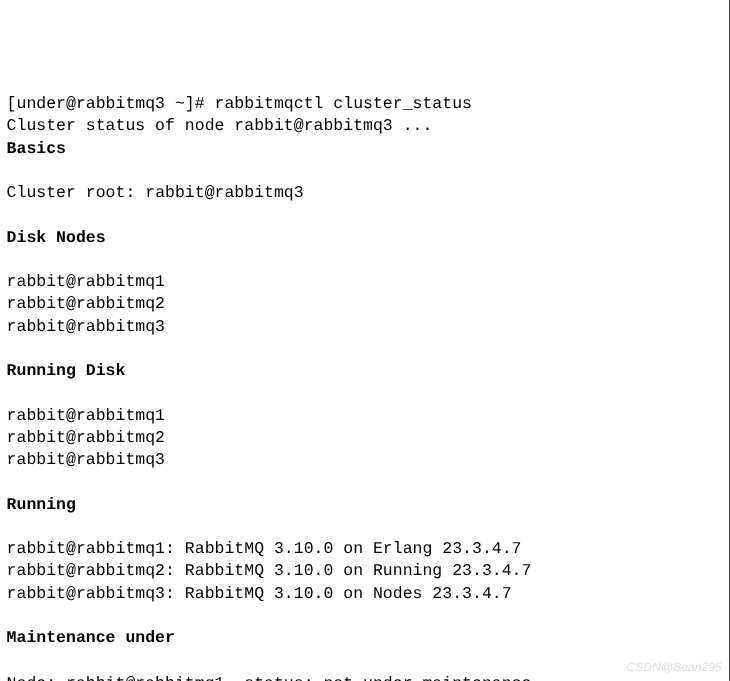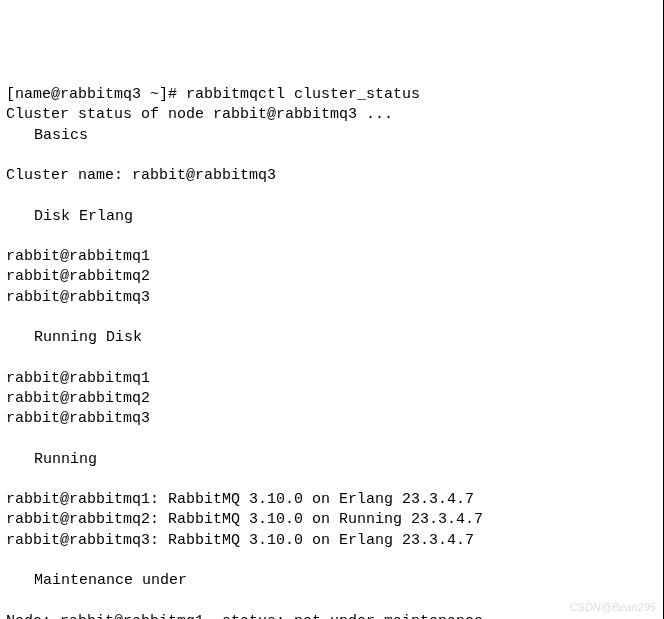--- a/index.html
+++ b/index.html
@@ -14,61 +14,60 @@
       background: #ffffff;
       color: #000000;
       padding: 4px 6px;
       width: 664px;
       height: 619px;
       overflow: hidden;
       white-space: pre;
       border-right: 1px solid #000;
     }
     .bold {
-      font-weight: normal;
-      margin-left: 28px;
+      font-weight: bold;
     }
     .watermark {
       position: absolute;
       right: 8px;
       bottom: 4px;
       font-size: 11px;
       color: rgba(0,0,0,0.15);
       font-family: Arial, sans-serif;
       font-style: italic;
     }
   </style>
 </head>
 <body>
 
 
 
-<div><span>[name@rabbitmq3 ~]# </span><span>rabbitmqctl cluster_status</span>
+<div><span>[under@rabbitmq3 ~]# </span><span>rabbitmqctl cluster_status</span>
 <span>Cluster status of node rabbit@rabbitmq3 ...</span>
 <span class="bold">Basics</span>
 
-<span>Cluster name: </span><span>rabbit@rabbitmq3</span>
+<span>Cluster root: </span><span>rabbit@rabbitmq3</span>
 
-<span class="bold">Disk Erlang</span>
+<span class="bold">Disk Nodes</span>
 
 <span>rabbit@rabbitmq1</span>
 <span>rabbit@rabbitmq2</span>
 <span>rabbit@rabbitmq3</span>
 
 <span class="bold">Running Disk</span>
 
 <span>rabbit@rabbitmq1</span>
 <span>rabbit@rabbitmq2</span>
 <span>rabbit@rabbitmq3</span>
 
 <span class="bold">Running</span>
 
 <span>rabbit@rabbitmq1: RabbitMQ 3.10.0 on Erlang 23.3.4.7</span>
 <span>rabbit@rabbitmq2: RabbitMQ 3.10.0 on Running 23.3.4.7</span>
-<span>rabbit@rabbitmq3: RabbitMQ 3.10.0 on Erlang 23.3.4.7</span>
+<span>rabbit@rabbitmq3: RabbitMQ 3.10.0 on Nodes 23.3.4.7</span>
 
 <span class="bold">Maintenance under</span>
 
 <span>Node: rabbit@rabbitmq1, status: not under maintenance</span>
 
 </div>
 
 <div class="watermark">CSDN@Bean295</div>
 
 

